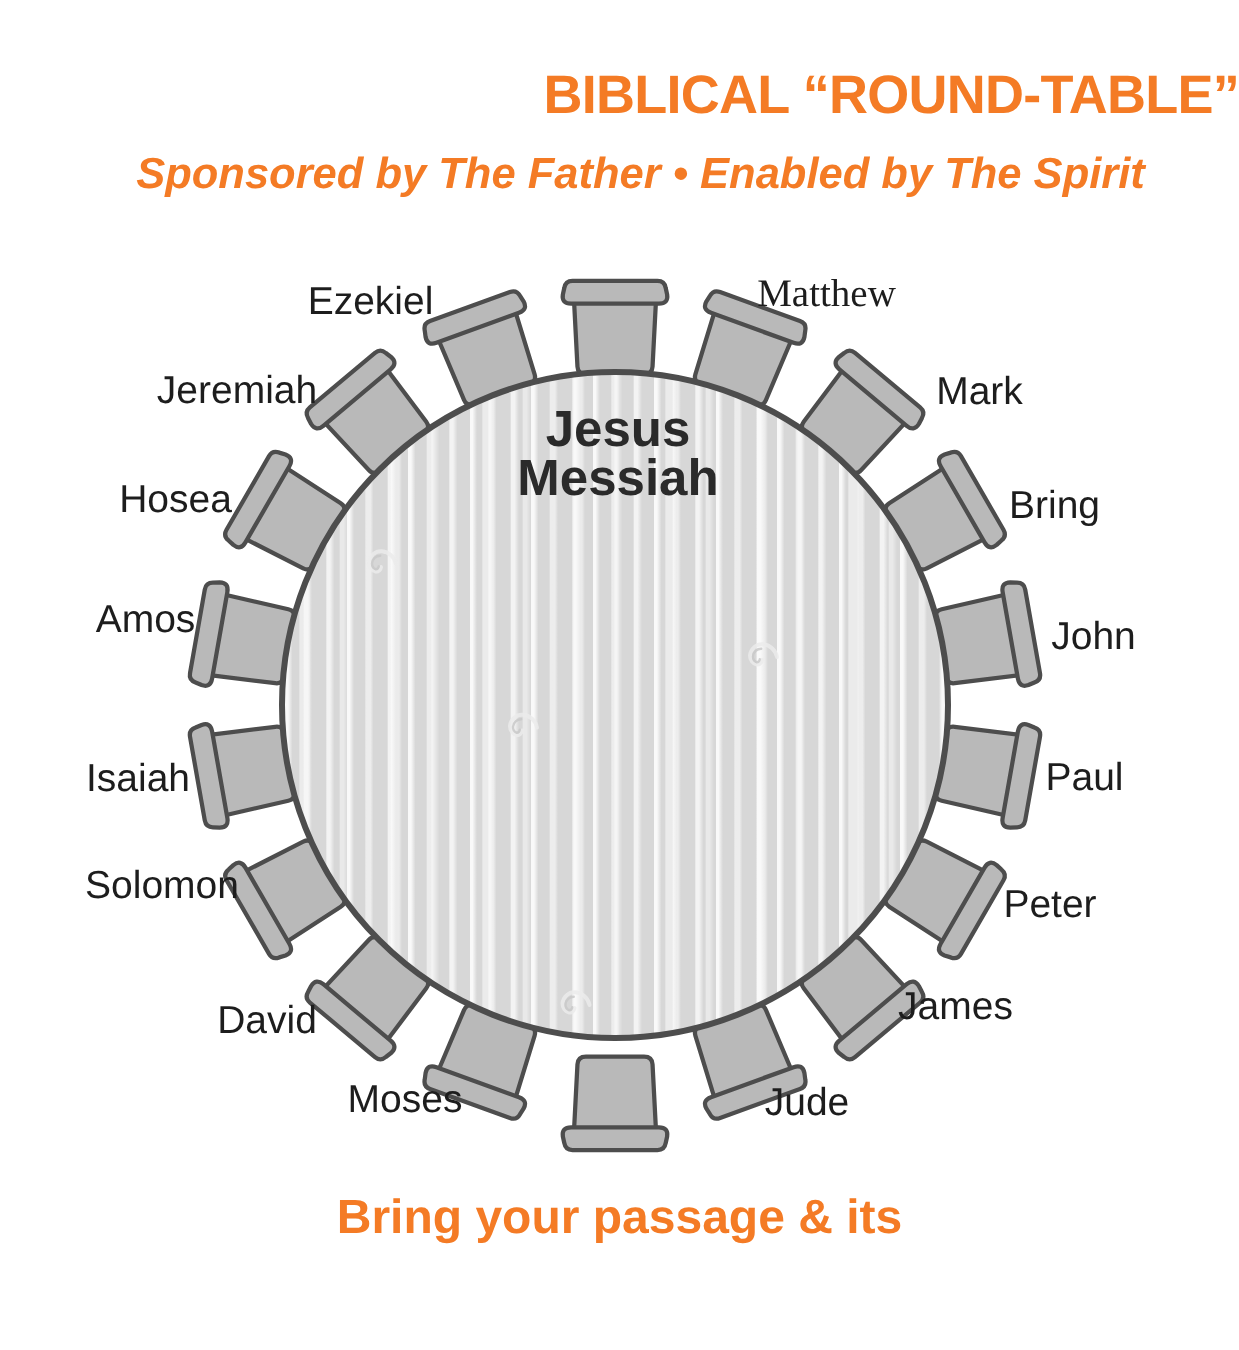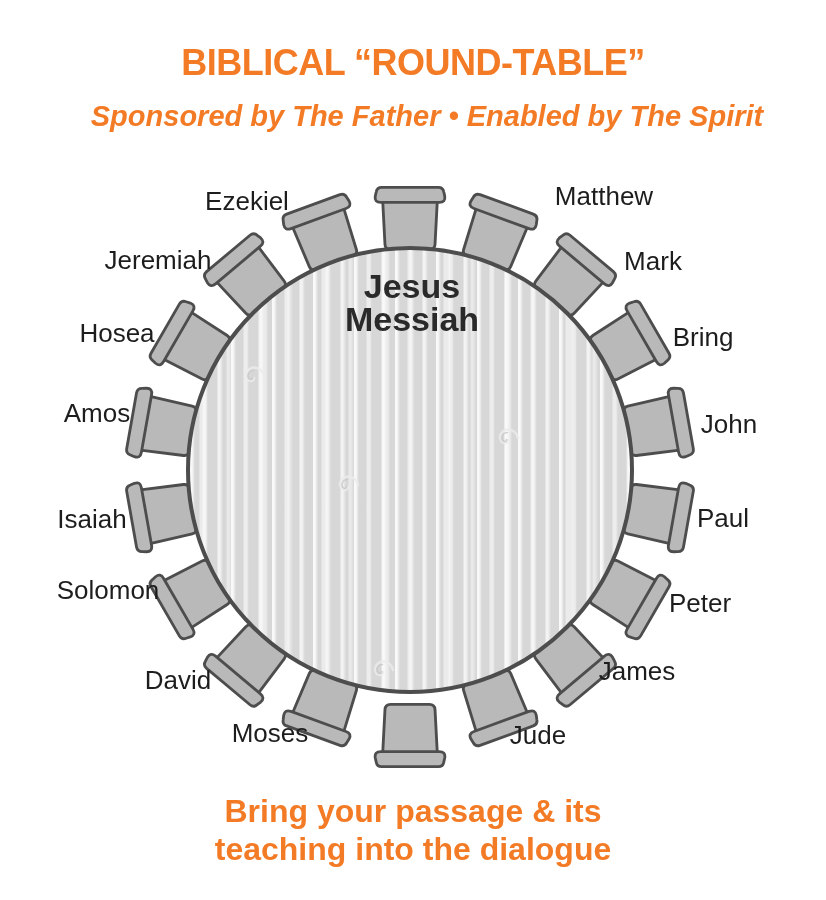--- a/index.html
+++ b/index.html
@@ -9,21 +9,21 @@
     --table-base:#d7d7d7;
     --label-color:#1d1d1d;
     --center-color:#2a2a2a;
   }
   html,body{margin:0;padding:0;background:#ffffff;}
   .canvas{
     position:relative;width:826px;height:900px;background:#fff;overflow:hidden;
     font-family:"Liberation Sans","DejaVu Sans",sans-serif;
   }
   .title{
-    position:absolute;left:0;right:0;top:42px;text-align:center;
+    position:absolute;left:0;right:0;top:42px;text-align:right;
     font-size:36px;font-weight:bold;letter-spacing:-0.5px;color:var(--accent);
   }
   .subtitle{
     position:absolute;left:0;right:0;top:100px;text-align:center;
     font-size:29px;font-style:italic;font-weight:600;color:var(--accent);margin-left:28px;
   }
   .diagram{position:absolute;left:0;top:0;width:826px;height:790px;}
   .chair{
     position:absolute;left:410px;top:470px;width:80px;height:68px;
     margin-left:-40px;margin-top:-34px;z-index:1;
@@ -201,37 +201,36 @@
     <path d="M14,13 a3,3.5 0 0,1 -3.5,3 a5.5,6 0 0,1 -4.5,-6 a8,8.5 0 0,1 8.5,-7.5 a10.5,10.5 0 0,1 9.5,8.5" fill="none" stroke="#ececec" stroke-width="2.6" stroke-linecap="round"></path>
     <path d="M12.5,12.5 a2,2 0 0,1 -2,2 a3.5,4 0 0,1 -2.5,-4 a5.5,5.5 0 0,1 5.5,-5" fill="none" stroke="#c9c9c9" stroke-width="1.6" stroke-linecap="round"></path>
   </svg>
         <svg class="wood-knot" viewBox="0 0 26 26" style="left: 179px; top: 409px;">
     <path d="M14,13 a3,3.5 0 0,1 -3.5,3 a5.5,6 0 0,1 -4.5,-6 a8,8.5 0 0,1 8.5,-7.5 a10.5,10.5 0 0,1 9.5,8.5" fill="none" stroke="#ececec" stroke-width="2.6" stroke-linecap="round"></path>
     <path d="M12.5,12.5 a2,2 0 0,1 -2,2 a3.5,4 0 0,1 -2.5,-4 a5.5,5.5 0 0,1 5.5,-5" fill="none" stroke="#c9c9c9" stroke-width="1.6" stroke-linecap="round"></path>
   </svg>
       </div>
 
     <div id="labels-layer">
-        <div class="seat-label" style="left: 604px; top: 196px;">Matthew</div>
+        <div class="seat-label" style="left: 551px; top: 196px; font-family: Liberation Serif, serif;">Matthew</div>
         <div class="seat-label" style="left: 653px; top: 261px;">Mark</div>
         <div class="seat-label" style="left: 703px; top: 337px;">Bring</div>
         <div class="seat-label" style="left: 729px; top: 424px;">John</div>
         <div class="seat-label" style="left: 723px; top: 518px;">Paul</div>
         <div class="seat-label" style="left: 700px; top: 603px;">Peter</div>
         <div class="seat-label" style="left: 637px; top: 671px;">James</div>
         <div class="seat-label" style="left: 538px; top: 735px;">Jude</div>
         <div class="seat-label" style="left: 270px; top: 733px;">Moses</div>
         <div class="seat-label" style="left: 178px; top: 680px;">David</div>
         <div class="seat-label" style="left: 108px; top: 590px;">Solomon</div>
         <div class="seat-label" style="left: 92px; top: 501px; margin-top: 18px;">Isaiah</div>
         <div class="seat-label" style="left: 97px; top: 413px;">Amos</div>
         <div class="seat-label" style="left: 117px; top: 333px;">Hosea</div>
         <div class="seat-label" style="left: 158px; top: 260px;">Jeremiah</div>
         <div class="seat-label" style="left: 247px; top: 201px;">Ezekiel</div>
       </div>
   </div>
 
   <div class="footer">
     <div>Bring your passage &amp; its</div>
-    <div>teaching into the dialogue</div>
   </div>
 
 </div>
 
 </body></html>

